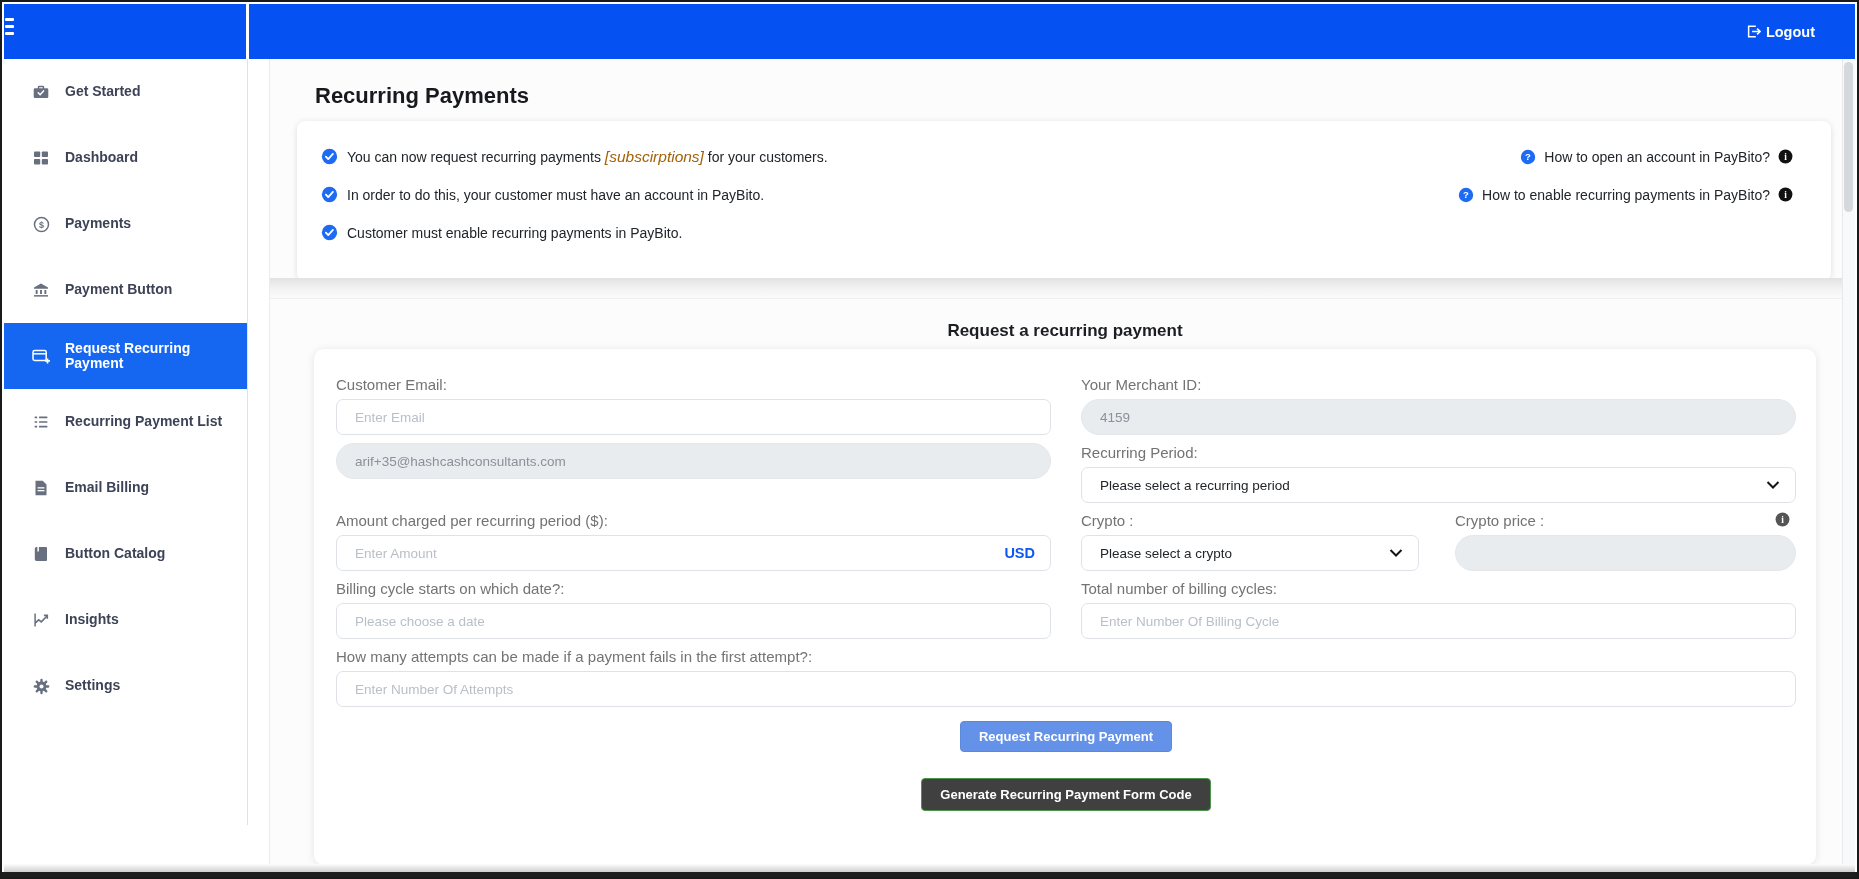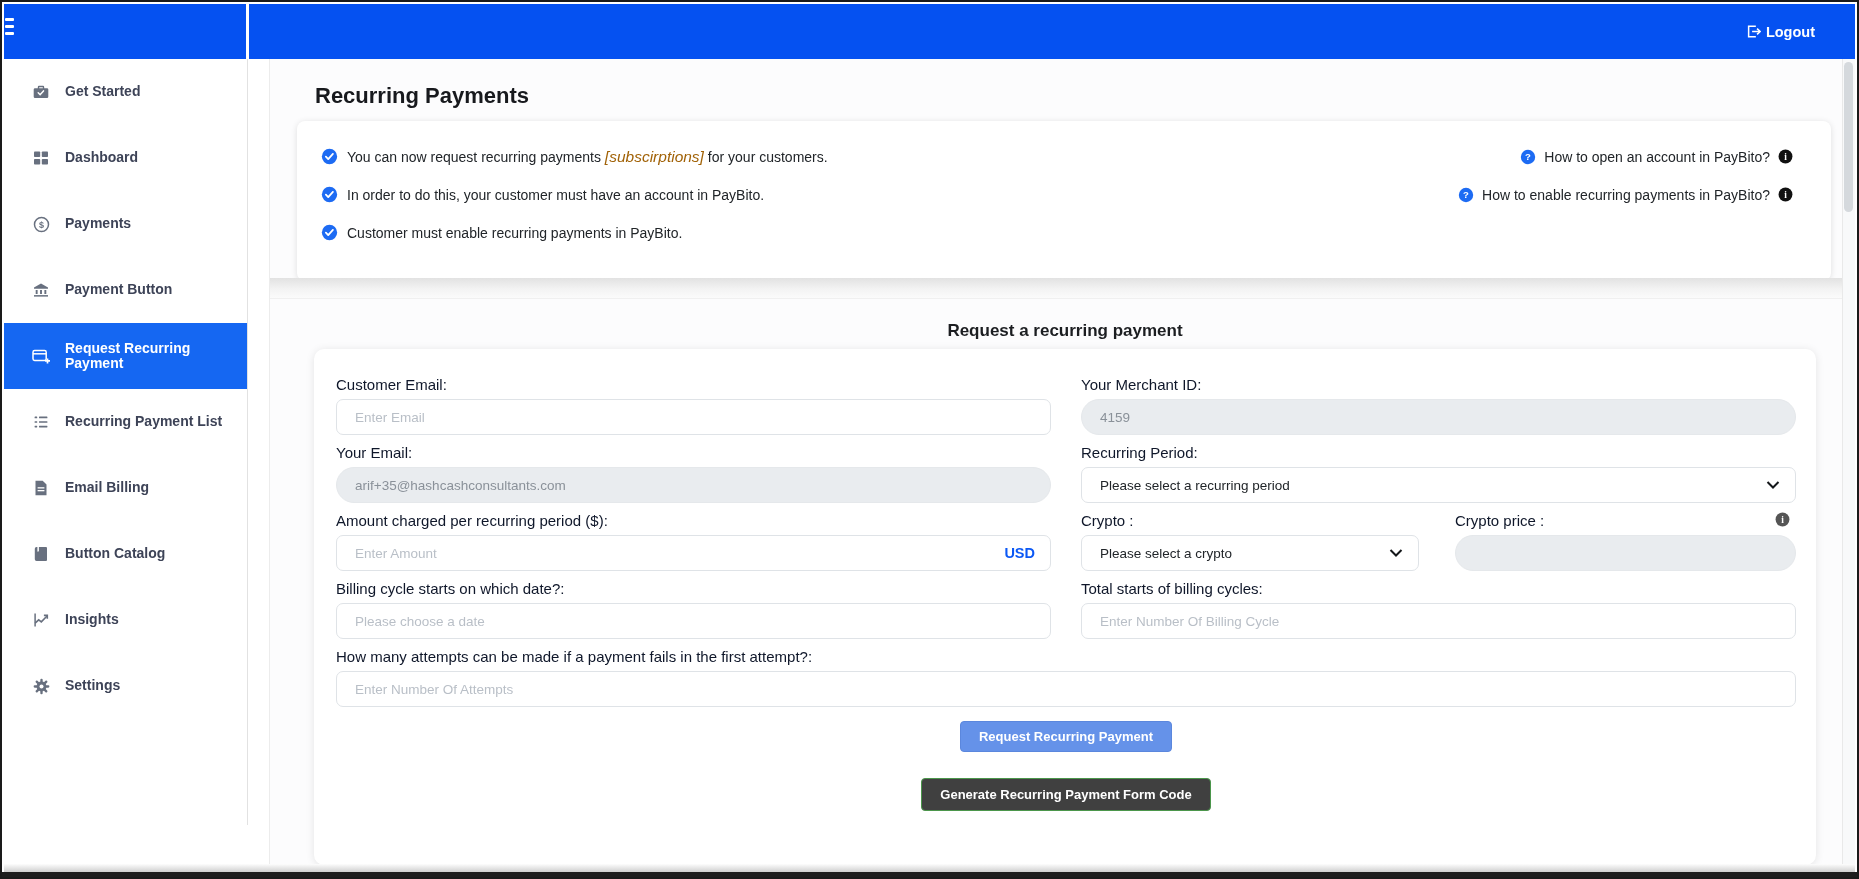--- a/index.html
+++ b/index.html
@@ -40,21 +40,21 @@
         background:linear-gradient(180deg,#e2e2e2 0%,#f3f3f3 55%,#fbfbfb 100%);border-bottom:1px solid #f0f0f0;}
   .section-heading{position:absolute;left:44px;width:1502px;top:262px;text-align:center;
                    font-size:17px;font-weight:700;color:#1c1e21;}
 
   .form-card{position:absolute;left:44px;top:290px;width:1502px;height:516px;background:#fff;border-radius:10px;
              box-shadow:0 1px 8px rgba(0,0,0,.10);}
   .card-form{padding:26px 20px 0 22px;}
   .frow{display:flex;gap:30px;margin-bottom:8px;}
   .fcol{width:715px;}
   .fcol.full{width:1460px;}
-  .flabel{display:block;font-size:15px;color:#0f172a;margin-bottom:5px;line-height:19px;}
+  .flabel{display:block;font-size:15px;color:#737373;margin-bottom:5px;line-height:19px;}
   .ctl{width:100%;height:36px;border:1px solid #dfe3e7;border-radius:7px;padding:0 18px;font-size:13.5px;
        color:#212529;background:#fff;box-sizing:border-box;font-family:inherit;display:block;}
   .ctl::placeholder{color:#b9bfc7;}
   .ctl:disabled{background:#e9ecef;border-color:#e5e8eb;color:#8a9199;border-radius:19px;}
   select.ctl{appearance:none;-webkit-appearance:none;padding-right:42px;}
   .select-wrap{position:relative;}
   .chev{position:absolute;right:16px;top:50%;transform:translateY(-50%);pointer-events:none;line-height:0;}
   .suffix-wrap{position:relative;}
   .suffix{position:absolute;right:16px;top:50%;transform:translateY(-50%);color:#0b58f5;font-weight:700;font-size:14.5px;}
   .crypto-row{display:flex;gap:36px;}
@@ -298,21 +298,20 @@
               <input class="ctl" type="text" placeholder="Enter Email" style="">
             </div>
             <div class="fcol">
               <label class="flabel">Your Merchant ID:</label>
               <input class="ctl" type="text" disabled="" value="4159" style="">
             </div>
           </div>
 
           <div class="frow">
             <div class="fcol">
-              <label class="flabel">Your Email:</label>
               <input class="ctl" type="text" disabled="" value="arif+35@hashcashconsultants.com" style="">
             </div>
             <div class="fcol">
               <label class="flabel">Recurring Period:</label>
               <div class="select-wrap">
                 <select class="ctl">
                   <option>Please select a recurring period</option>
                 </select>
                 <span class="chev">
                   <svg width="14" height="9" viewBox="0 0 14 9" fill="none" stroke="#14171a" stroke-width="2">
@@ -359,21 +358,21 @@
               </div>
             </div>
           </div>
 
           <div class="frow">
             <div class="fcol">
               <label class="flabel">Billing cycle starts on which date?:</label>
               <input class="ctl" type="text" placeholder="Please choose a date" style="">
             </div>
             <div class="fcol">
-              <label class="flabel">Total starts of billing cycles:</label>
+              <label class="flabel">Total number of billing cycles:</label>
               <input class="ctl" type="text" placeholder="Enter Number Of Billing Cycle" style="">
             </div>
           </div>
 
           <div class="frow">
             <div class="fcol full">
               <label class="flabel">How many attempts can be made if a payment fails in the first attempt?:</label>
               <input class="ctl" type="text" placeholder="Enter Number Of Attempts" style="">
             </div>
           </div>

